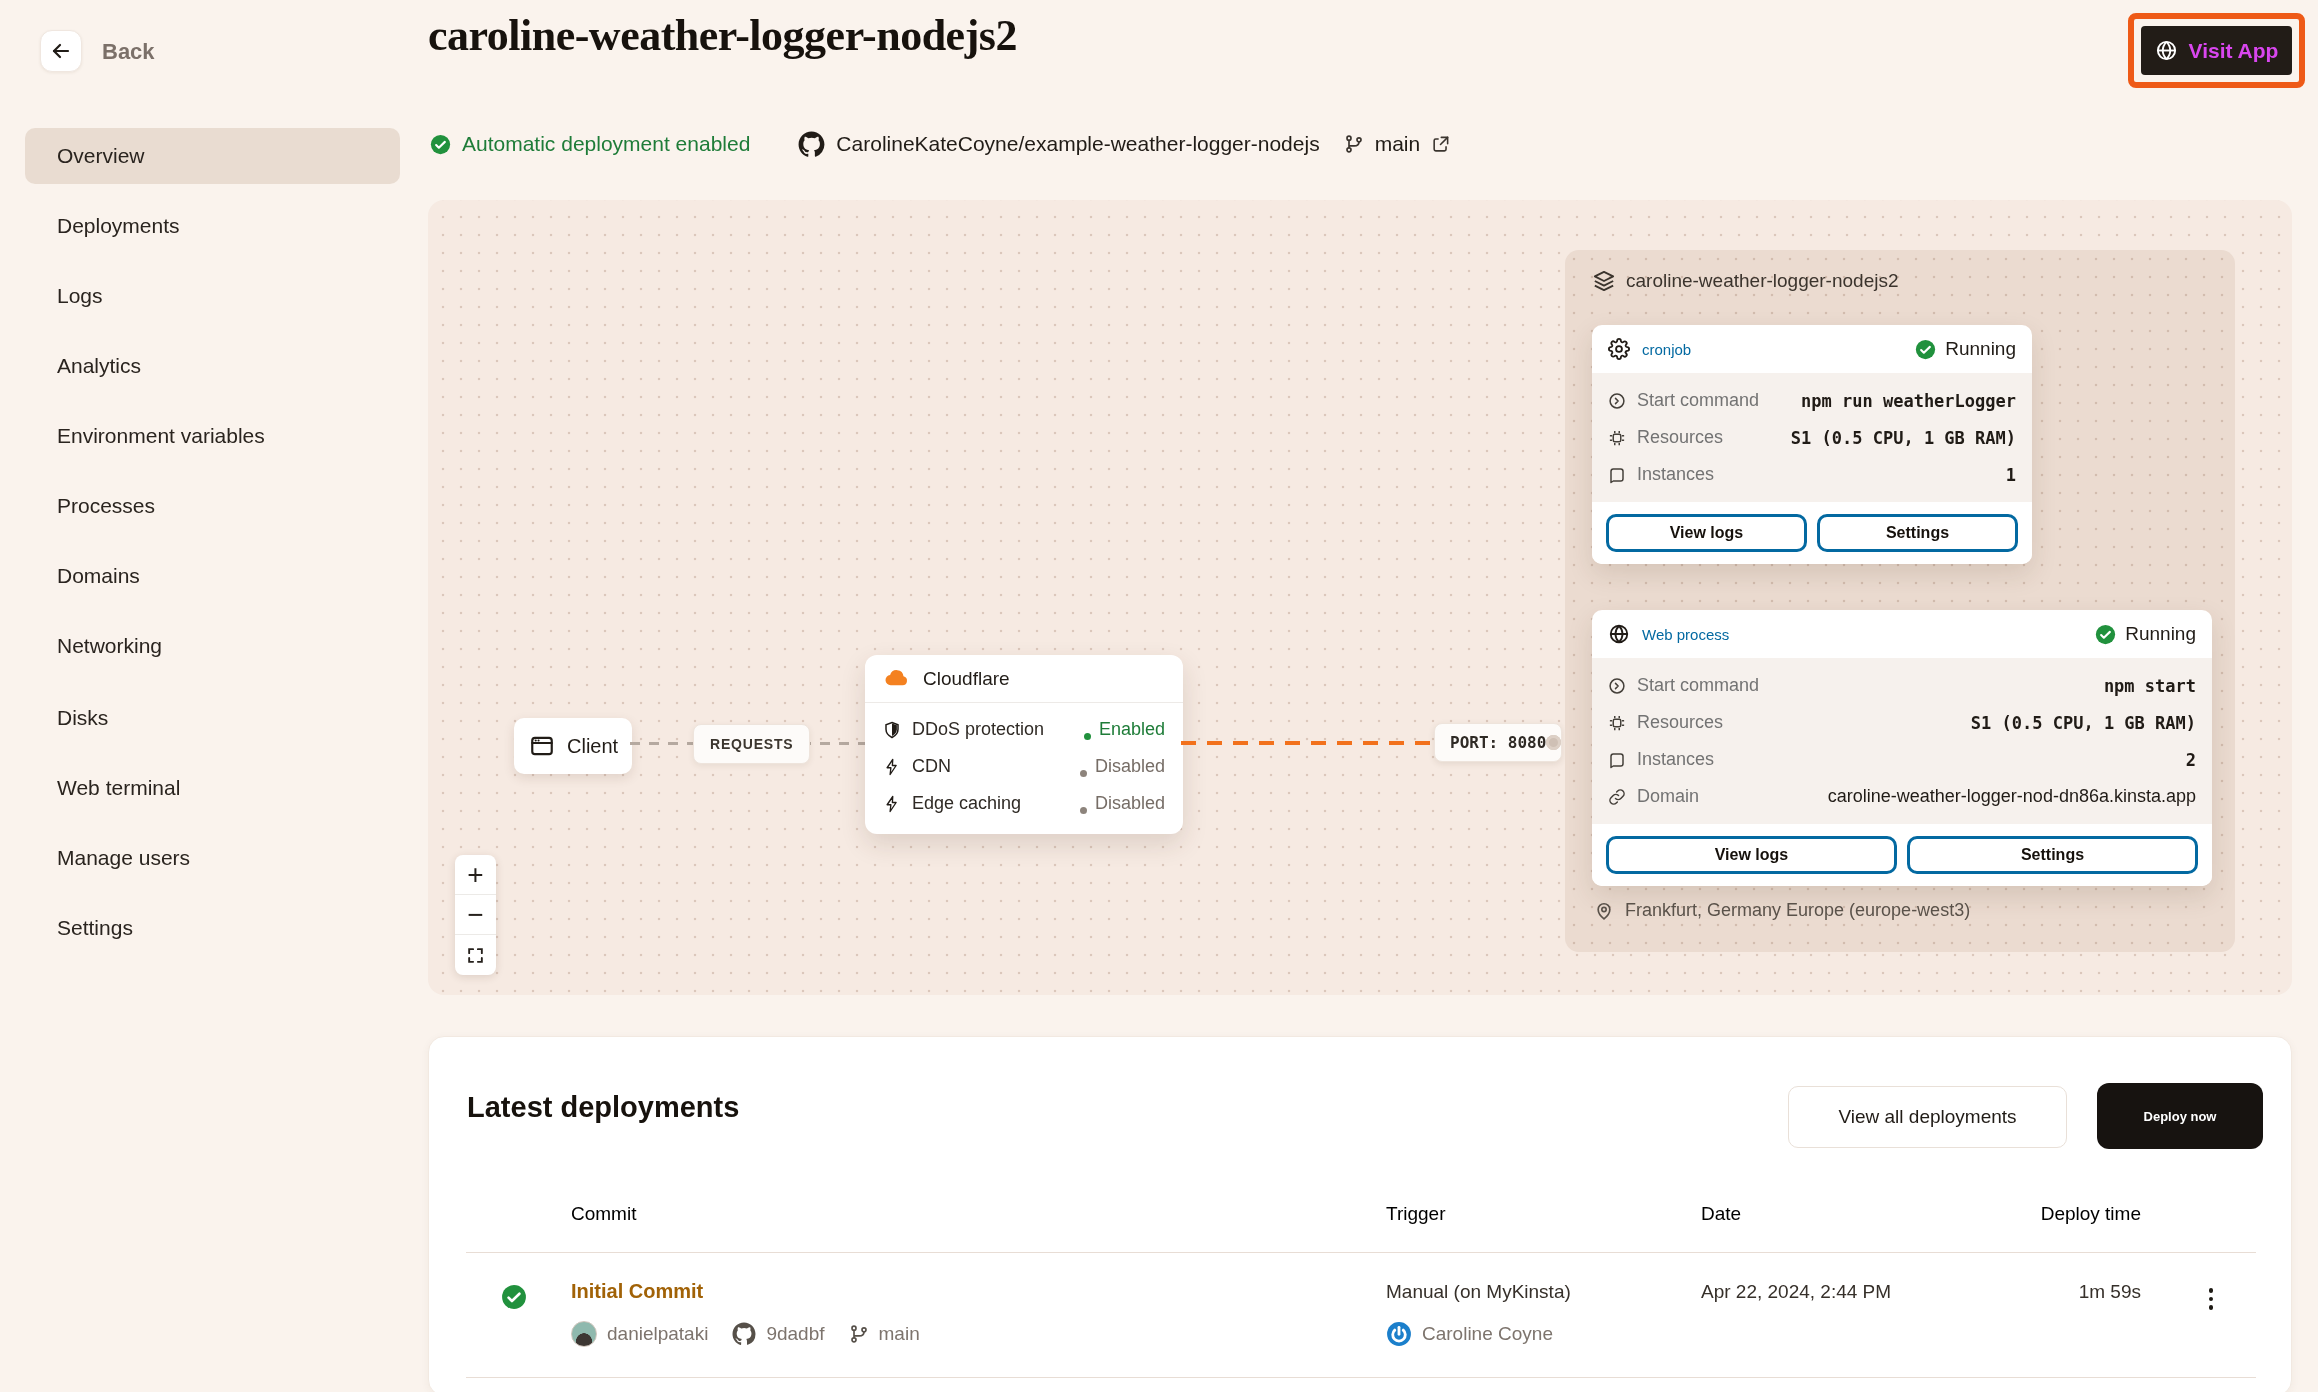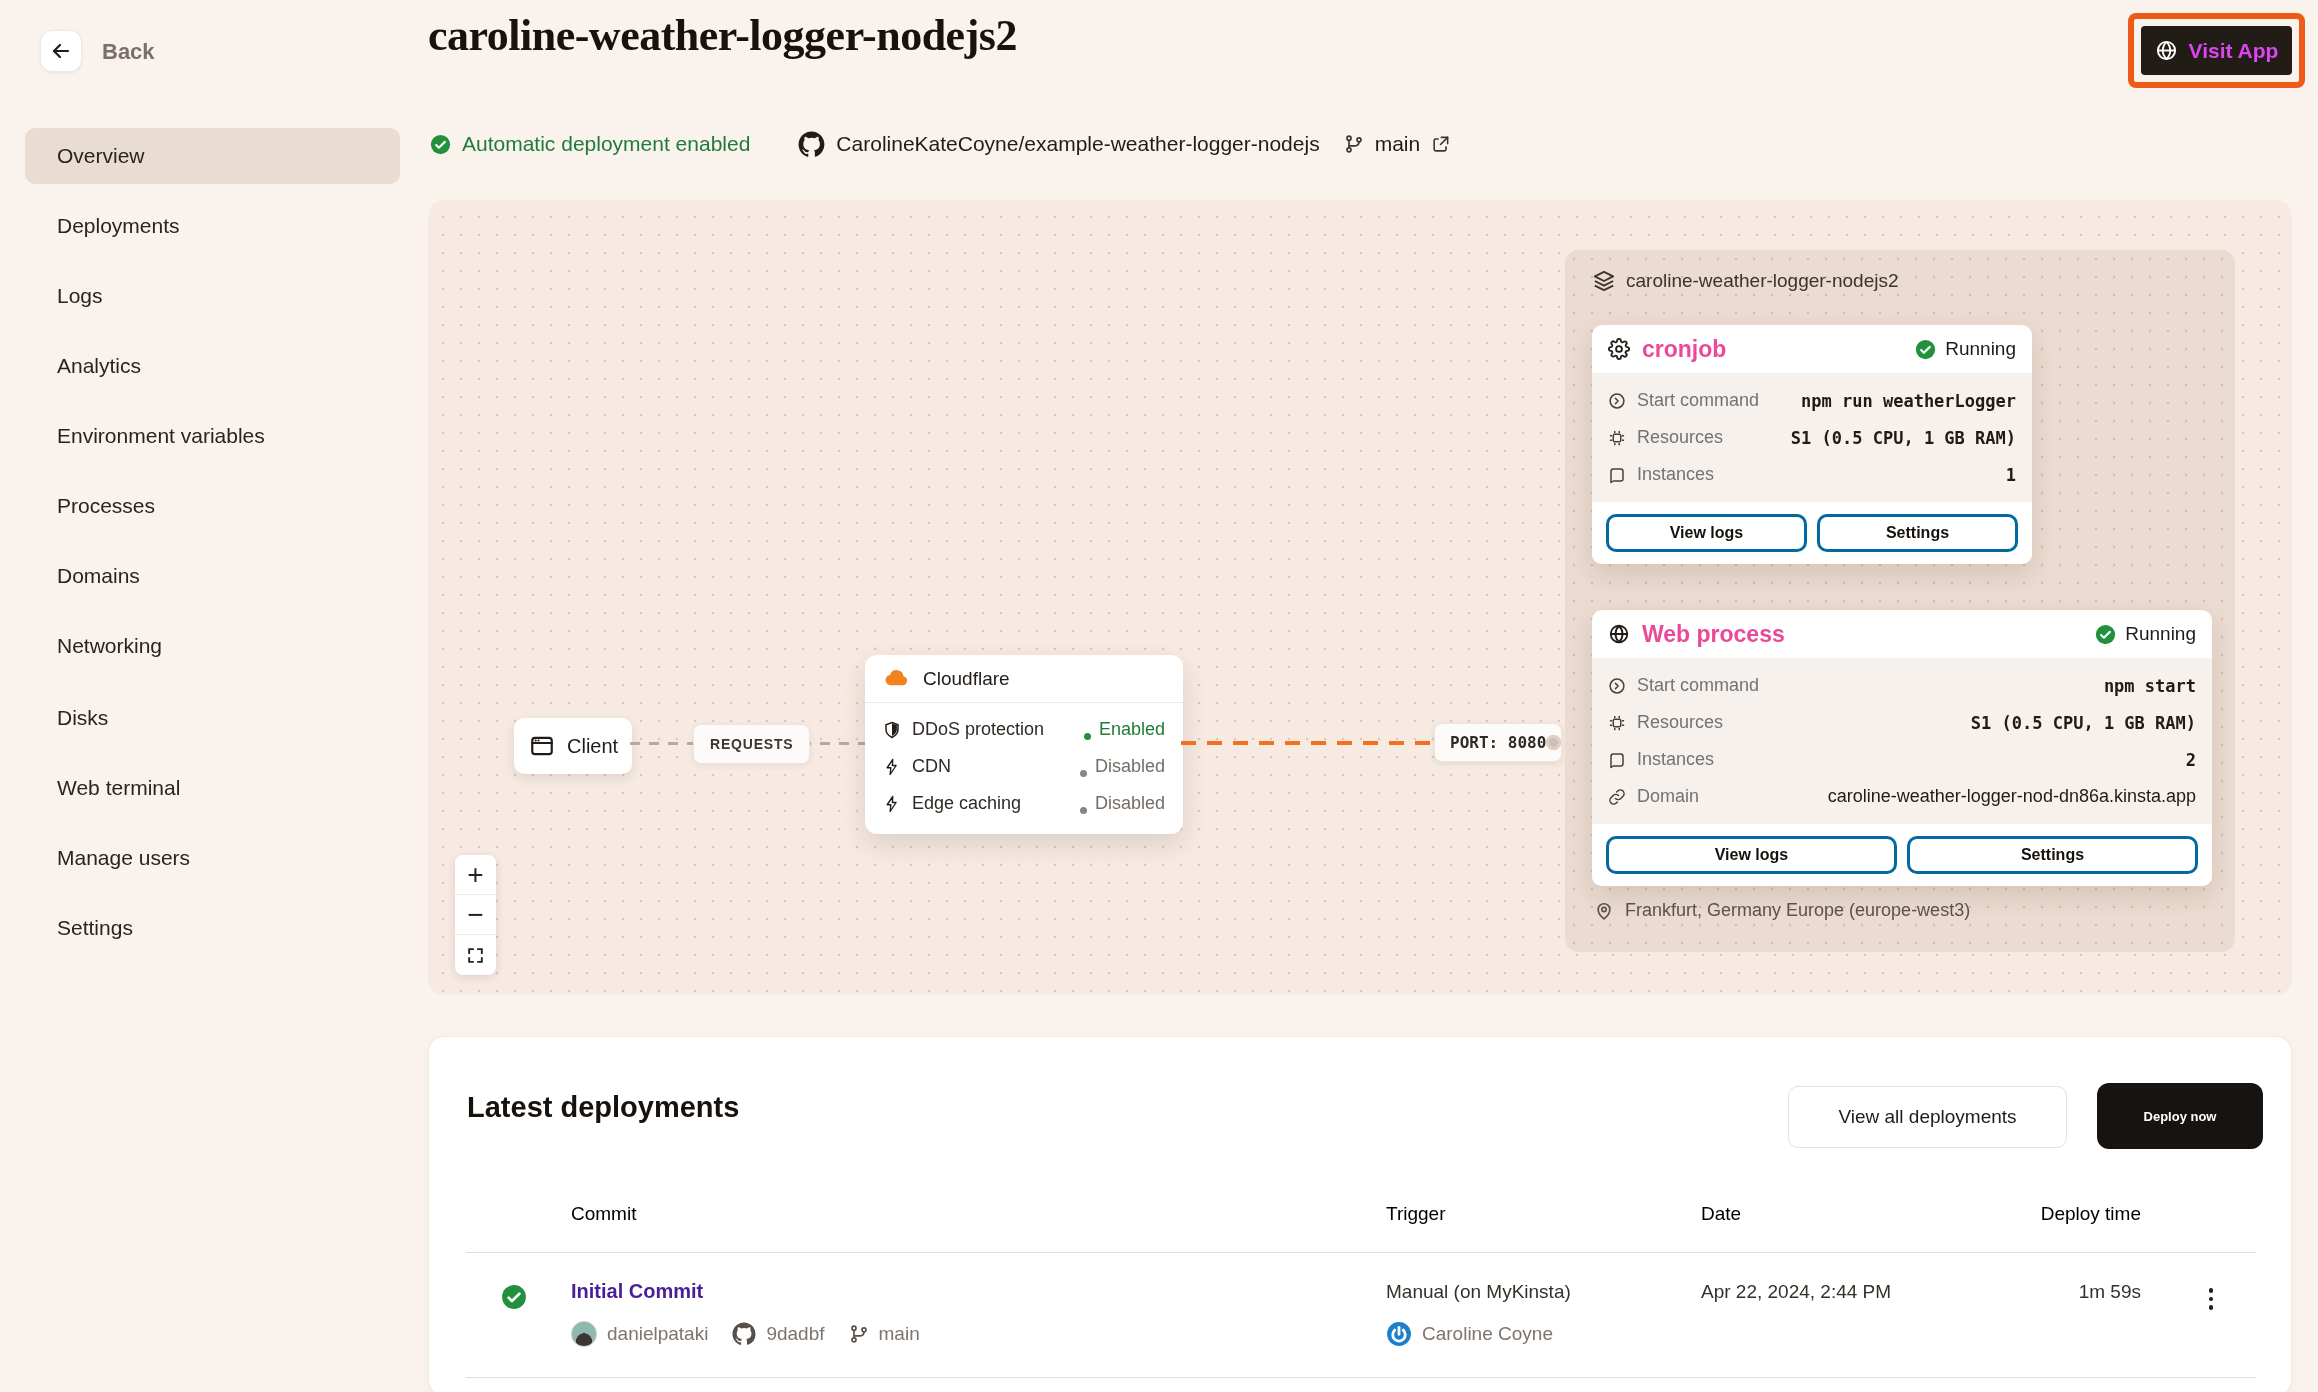--- a/index.html
+++ b/index.html
@@ -97,21 +97,21 @@
   .group-heading { position:absolute; left:28px; top:20px; display:flex;
     align-items:center; gap:11px; font-size:19px; color:#3b342d; }
   .group-location { position:absolute; left:29px; top:650px; display:flex;
     align-items:center; gap:11px; font-size:18px; color:#5a524a; }
 
   .node-card { position:absolute; background:#fff; border-radius:10px;
     box-shadow:0 10px 26px rgba(70,45,25,.13); overflow:hidden; }
   .node-card.cron { left:27px; top:75px; width:440px; }
   .node-card.web  { left:27px; top:360px; width:620px; }
   .node-header { height:48px; display:flex; align-items:center; gap:12px; padding:0 16px; }
-  .node-title { font-size:23px; font-weight:700; color:#ec4899; }
+  .node-title { font-size:15px; font-weight:400; color:#0369a1; }
   .run-badge { margin-left:auto; display:flex; align-items:center; gap:9px;
     font-size:19px; color:#211c17; }
   .node-body { background:#f6f1ed; padding:9px 16px; }
   .node-row { height:37px; display:flex; align-items:center; gap:11px; }
   .node-row .lbl { font-size:18px; color:#737373; }
   .node-row .val { margin-left:auto; font-size:18px; color:#201b16; }
   .node-row .val.mono { font-family:"DejaVu Sans Mono",monospace; font-size:17px; font-weight:600; }
   .node-footer { display:flex; gap:10px; padding:12px 14px; background:#fff; }
   .node-btn { flex:1; height:38px; background:#fff; border:3px solid #0369a1;
     border-radius:10px; display:flex; align-items:center; justify-content:center;
@@ -132,21 +132,21 @@
     justify-content:center; font-size:13px; font-weight:600; color:#fff; cursor:pointer; }
 
   .th { position:absolute; top:166px; font-size:19px; color:#000000; }
   .th.c1 { left:142px; } .th.c2 { left:957px; } .th.c3 { left:1272px; }
   .th.c4 { left:1512px; width:200px; text-align:right; }
   .tdivider { position:absolute; left:37px; width:1790px; height:1px; background:#e8ddd5; }
   .tdivider.top { top:215px; } .tdivider.bottom { top:340px; }
 
   .row-check { position:absolute; left:72px; top:247px; }
   .commit-title { position:absolute; left:142px; top:243px; font-size:20px;
-    font-weight:700; color:#4c1d95; }
+    font-weight:700; color:#a16207; }
   .commit-sub { position:absolute; left:142px; top:284px; display:flex;
     align-items:center; gap:10px; font-size:19px; color:#7d746d; }
   .commit-sub .sep { width:4px; }
   .avatar { width:26px; height:26px; border-radius:50%;
     background:radial-gradient(circle at 50% 80%, #3c3733 0 34%, #8fb9ae 36%);
     border:1px solid #cfc5bc; }
   .trigger-main { position:absolute; left:957px; top:244px; font-size:19px; color:#36302a; }
   .trigger-sub { position:absolute; left:957px; top:284px; display:flex;
     align-items:center; gap:10px; font-size:19px; color:#7d746d; }
   .date-cell { position:absolute; left:1272px; top:244px; font-size:19px; color:#36302a; }

